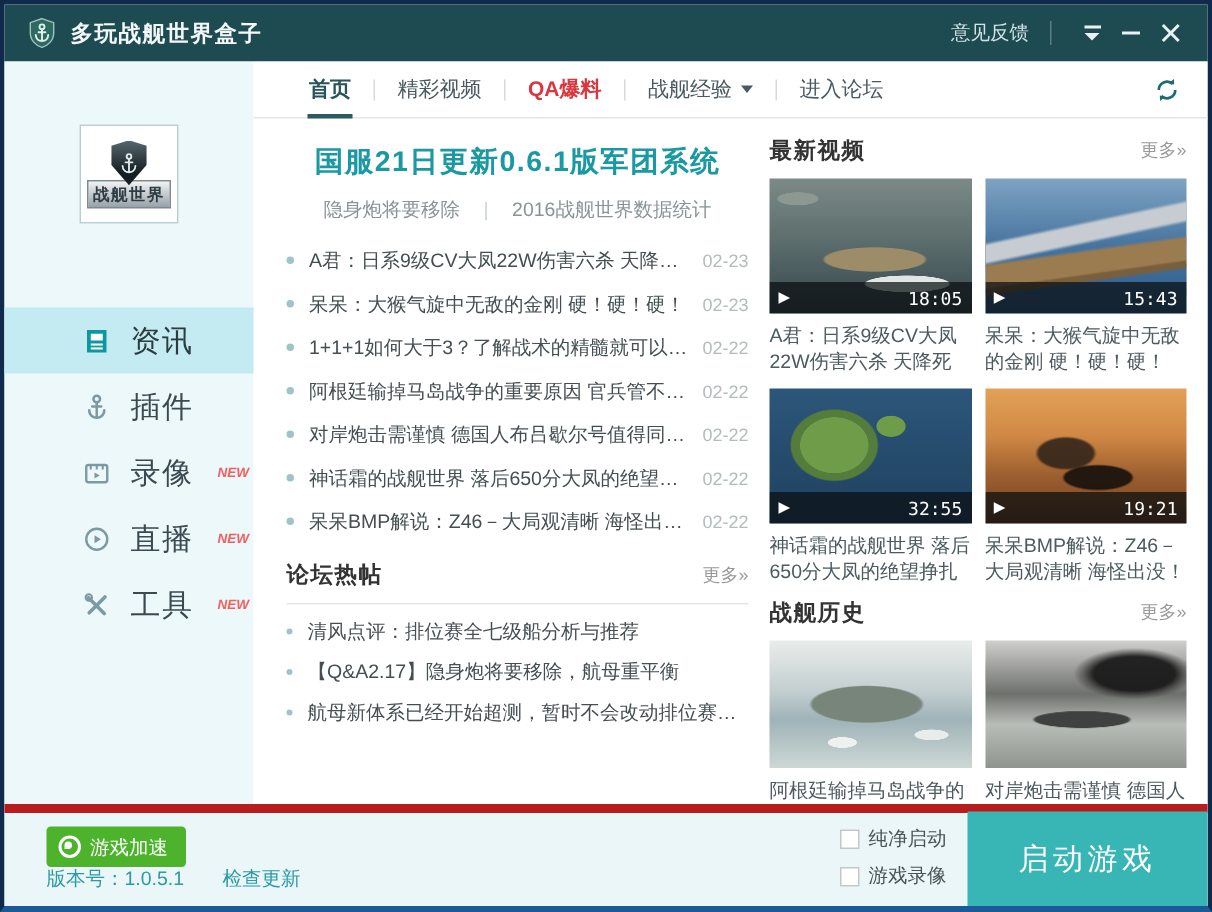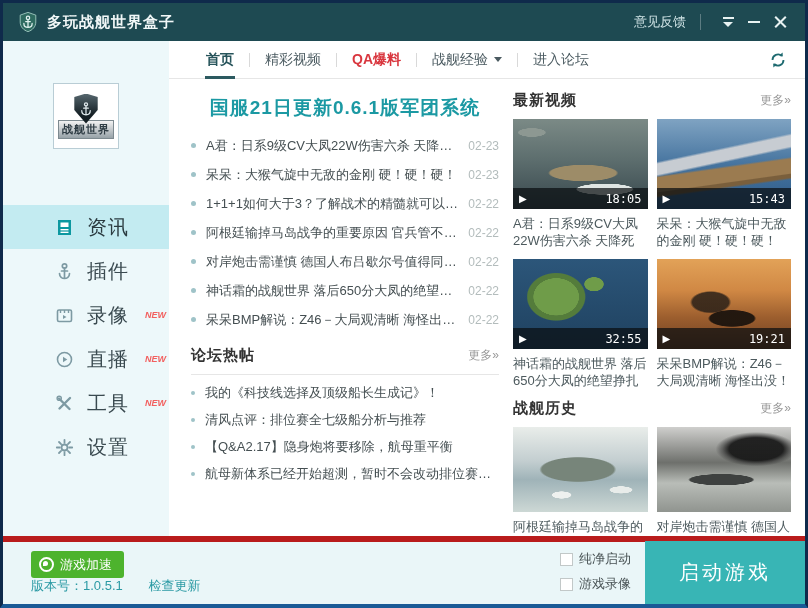--- a/index.html
+++ b/index.html
@@ -215,27 +215,20 @@
 
       <div class="side-item">
         <svg class="side-icon" viewBox="0 0 19 19">
           <path d="M4 4.5l10.5 10.5M15 4L4.5 14.5" stroke="#7d9aa3" stroke-width="2.4" stroke-linecap="round"></path>
           <circle cx="4.2" cy="4.3" r="2.1" fill="none" stroke="#7d9aa3" stroke-width="1.4"></circle>
         </svg>
         <span class="side-label">工具</span>
         <span class="new-badge">NEW</span>
       </div>
 
-      <div class="side-item">
-        <svg class="side-icon" viewBox="0 0 19 19">
-          <circle cx="9.5" cy="9.5" r="3" fill="none" stroke="#7d9aa3" stroke-width="1.8"></circle>
-          <path d="M9.5 1.8v3M9.5 14.2v3M1.8 9.5h3M14.2 9.5h3M4 4l2.1 2.1M12.9 12.9L15 15M15 4l-2.1 2.1M6.1 12.9L4 15" stroke="#7d9aa3" stroke-width="1.8" stroke-linecap="round"></path>
-        </svg>
-        <span class="side-label">设置</span>
-      </div>
     </aside>
 
     <main class="content">
       <div class="tabbar">
         <div class="tab active">首页</div>
         <span class="tab-sep"></span>
         <div class="tab">精彩视频</div>
         <span class="tab-sep"></span>
         <div class="tab hot">QA爆料</div>
         <span class="tab-sep"></span>
@@ -246,20 +239,25 @@
           <path d="M5.5 11a5.5 5.5 0 0 1 9.3-4M16.5 11a5.5 5.5 0 0 1-9.3 4" fill="none" stroke="#1e6a70" stroke-width="1.8"></path>
           <path d="M15.6 3.6l.2 3.8-3.6-.9z" fill="#1e6a70"></path>
           <path d="M6.4 18.4l-.2-3.8 3.6.9z" fill="#1e6a70"></path>
         </svg>
       </div>
 
       <div class="content-body">
 
         <div class="left-col">
           <a class="headline">国服21日更新0.6.1版军团系统</a>
+          <div class="sub-links">
+            <span class="s-link">隐身炮将要移除</span>
+            <span class="s-sep">|</span>
+            <span class="s-link">2016战舰世界数据统计</span>
+          </div>
 
           <div class="news-list">
             <div class="news-row">
               <span class="bullet"></span>
               <span class="news-title">A君：日系9级CV大凤22W伤害六杀 天降死神！</span>
               <span class="news-date">02-23</span>
             </div>
             <div class="news-row">
               <span class="bullet"></span>
               <span class="news-title">呆呆：大猴气旋中无敌的金刚 硬！硬！硬！</span>
@@ -291,24 +289,20 @@
               <span class="news-date">02-22</span>
             </div>
           </div>
 
           <div class="sec-head">
             <span class="sec-title">论坛热帖</span>
             <span class="more-link">更多»</span>
           </div>
           <div class="forum-divider"></div>
           <div>
-            <div class="forum-row">
-              <span class="bullet"></span>
-              <span class="forum-title">我的《科技线选择及顶级船长生成记》！</span>
-            </div>
             <div class="forum-row">
               <span class="bullet"></span>
               <span class="forum-title">清风点评：排位赛全七级船分析与推荐</span>
             </div>
             <div class="forum-row">
               <span class="bullet"></span>
               <span class="forum-title">【Q&amp;A2.17】隐身炮将要移除，航母重平衡</span>
             </div>
             <div class="forum-row">
               <span class="bullet"></span>

